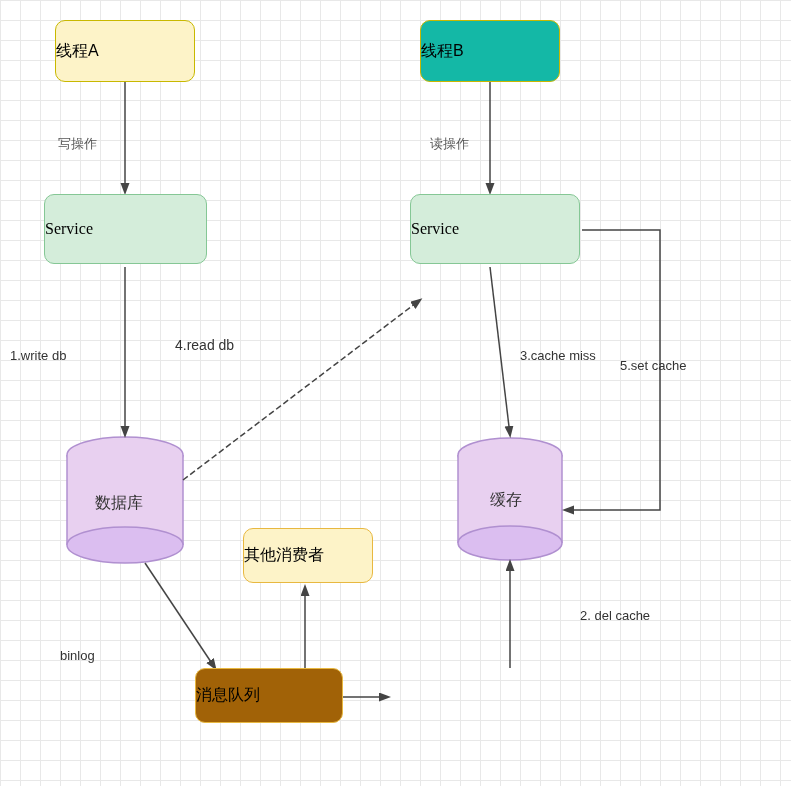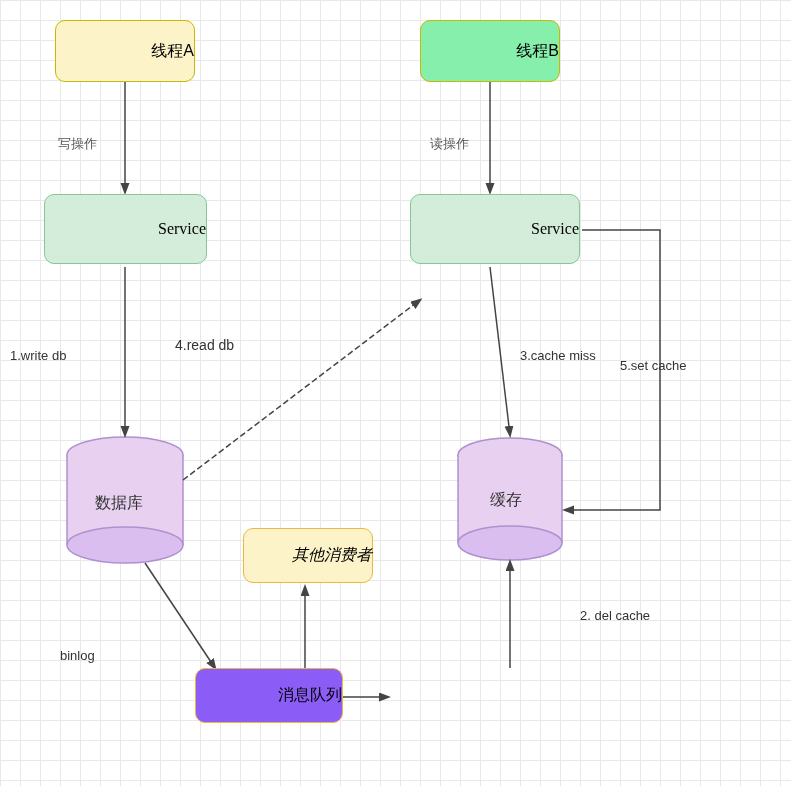--- a/index.html
+++ b/index.html
@@ -24,26 +24,25 @@
     }
     .diagram {
       position: absolute;
       inset: 0;
       z-index: 1;
     }
     .box {
       position: absolute;
       display: flex;
       align-items: center;
-      justify-content: flex-end;
+      justify-content: flex-start;
       border-radius: 10px;
       font-size: 16px;
       font-weight: normal;
       text-align: center;
-      padding-left: 30px;
     }
     .box-thread {
       background: #fdf3c8;
       border: 1.5px solid #e8d87a;
     }
     .box-service {
       background: #d4edda;
       border: 1.5px solid #85c795;
       font-family: Liberation Serif, serif;
     }
@@ -126,34 +125,34 @@
 
     <text x="95" y="508" font-size="16" fill="#333" font-family="Arial, Microsoft YaHei, sans-serif">数据库</text>
 
     <text x="490" y="505" font-size="16" fill="#333" font-family="Arial, Microsoft YaHei, sans-serif">缓存</text>
   </svg>
 
   <div class="box box-thread" style="left:55px; top:20px; width:140px; height:62px; background:#fdf3c8; border:1.5px solid #c8b800;">
     <span>线程A</span>
   </div>
 
-  <div class="box box-thread" style="left:420px; top:20px; width:140px; height:62px; background:#86efac; border:1.5px solid #c8b800;">
+  <div class="box box-thread" style="left:420px; top:20px; width:140px; height:62px; background:#14b8a6; border:1.5px solid #c8b800;">
     <span>线程B</span>
   </div>
 
   <div class="box box-service" style="left:44px; top:194px; width:163px; height:70px; background:#d4edda; border:1.5px solid #85c795;">
     <span>Service</span>
   </div>
 
   <div class="box box-service" style="left:410px; top:194px; width:170px; height:70px; background:#d4edda; border:1.5px solid #85c795;">
     <span>Service</span>
   </div>
 
-  <div class="box box-queue" style="left:243px; top:528px; width:130px; height:55px; background:#fdf3c8; border:1.5px solid #e8b840;font-style:italic;">
+  <div class="box box-queue" style="left:243px; top:528px; width:130px; height:55px; background:#fdf3c8; border:1.5px solid #e8b840;">
     <span>其他消费者</span>
   </div>
 
-  <div class="box box-queue" style="left:195px; top:668px; width:148px; height:55px; background:#8b5cf6; border:1.5px solid #e8b840;">
+  <div class="box box-queue" style="left:195px; top:668px; width:148px; height:55px; background:#a16207; border:1.5px solid #e8b840;">
     <span>消息队列</span>
   </div>
 
 
 </div>
 
 </body></html>

